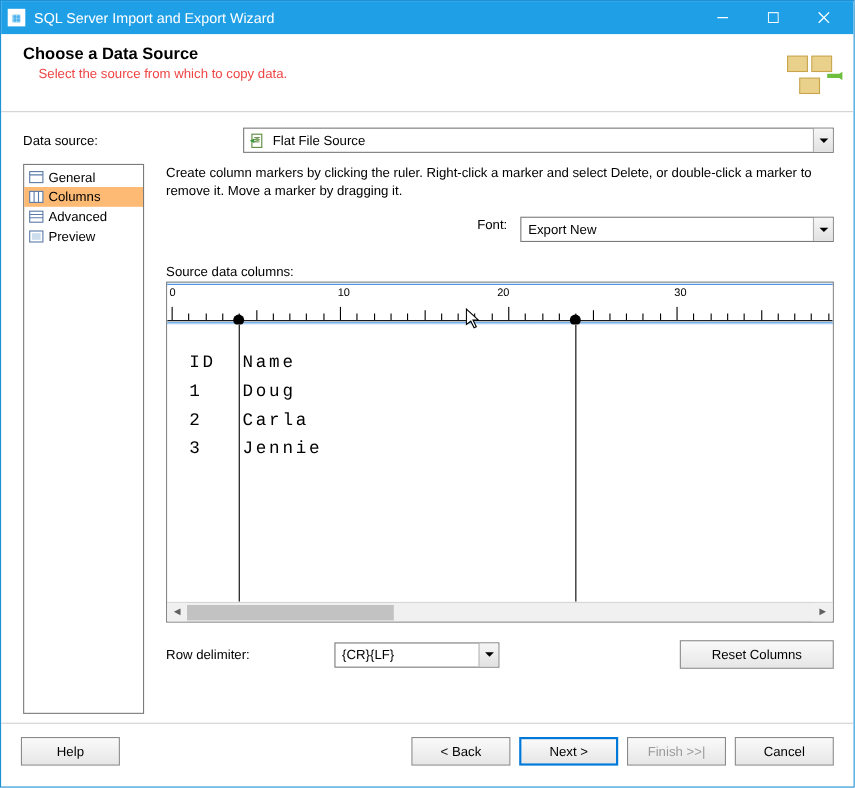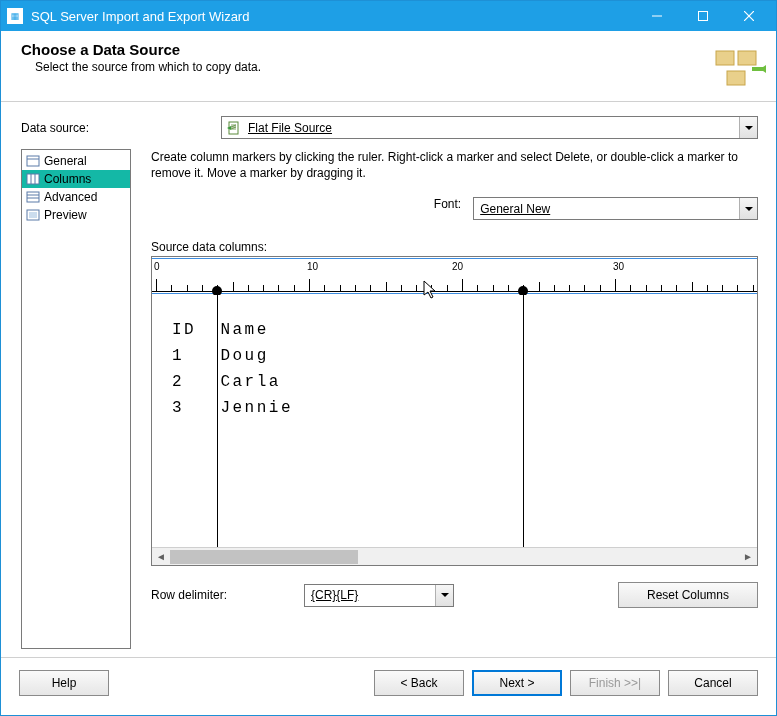--- a/index.html
+++ b/index.html
@@ -39,21 +39,21 @@
   }
 
   
   .header {
     display: flex;
     padding: 10px 10px 4px 20px;
     border-bottom: 1px solid #d0d0d0;
   }
   .header-text { flex: 1; }
   .header-title { font-weight: bold; font-size: 15px; }
-  .header-sub { margin: 2px 0 10px 14px; font-size: 12px; color: #000000; }
+  .header-sub { margin: 2px 0 10px 14px; font-size: 12px; color: #ef4444; }
   .header-logo {
     width: 56px; height: 56px;
     position: relative;
   }
   .header-logo svg { width: 56px; height: 56px; }
 
   
   .body {
     padding: 14px 18px 8px 20px;
   }
@@ -65,21 +65,21 @@
     border: 1px solid #7a7a7a;
     background: #fff;
     display: flex; align-items: center;
     position: relative;
     font-size: 12px;
   }
   .combo .combo-icon {
     width: 16px; height: 16px; margin: 0 4px;
     display: inline-flex; align-items: center; justify-content: center;
   }
-  .combo .combo-text { flex: 1; padding-left: 2px; text-decoration: underline; }
+  .combo .combo-text { flex: 1; padding-left: 2px; }
   .combo .combo-arrow {
     width: 18px; height: 100%;
     border-left: 1px solid #b0b0b0;
     background: linear-gradient(#f6f6f6,#e1e1e1);
     display: flex; align-items: center; justify-content: center;
   }
   .combo .combo-arrow::after {
     content: "";
     border-left: 4px solid transparent;
     border-right: 4px solid transparent;
@@ -94,21 +94,21 @@
     padding: 2px 0;
     height: 500px;
   }
   .nav-item {
     display: flex; align-items: center;
     padding: 1px 4px;
     gap: 4px;
     height: 18px;
     cursor: default;
   }
-  .nav-item.selected { background: #14b8a6; }
+  .nav-item.selected { background: #fdba74; }
   .nav-item .nav-icon { width: 14px; height: 14px; display:inline-flex; align-items:center; justify-content:center; }
   .nav-item span.label { font-size: 12px; }
 
   .main { flex: 1; display: flex; flex-direction: column; }
   .instructions { font-size: 12px; line-height: 1.35; margin-bottom: 16px; padding-right: 6px; }
   .font-row { display: flex; align-items: flex-start; margin-bottom: 20px; }
   .font-row .spacer { flex: 1; }
   .font-label { margin-right: 12px; }
   .font-combo { width: 228px; }
 
@@ -313,21 +313,21 @@
         </div>
       </div>
 
     <div class="main">
       <div class="instructions">Create column markers by clicking the ruler. Right-click a marker and select Delete, or double-click a marker to remove it. Move a marker by dragging it.</div>
 
       <div class="font-row">
         <div class="spacer"></div>
         <div class="font-label">Font:</div>
         <div class="combo font-combo">
-          <span class="combo-text" style="padding-left:6px">General New</span>
+          <span class="combo-text" style="padding-left:6px">Export New</span>
           <span class="combo-arrow"></span>
         </div>
       </div>
 
       <div class="source-label">Source data columns:</div>
 
       <div class="ruler-container">
         <div class="ruler-stripe"></div>
         <div class="ruler" id="ruler">
             <div class="tick major" style="height: 12px; left: 4px;"></div>

